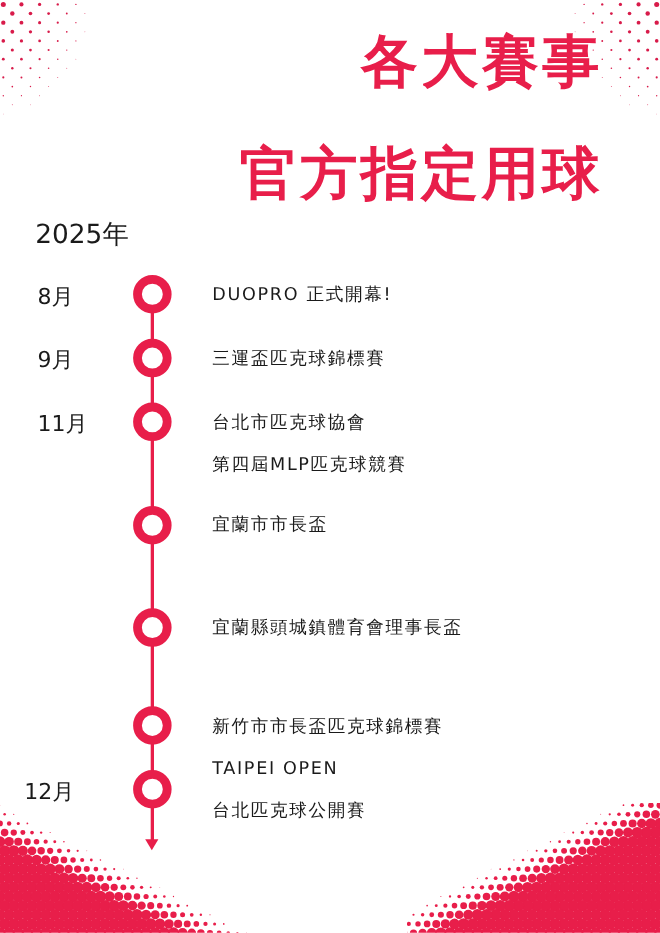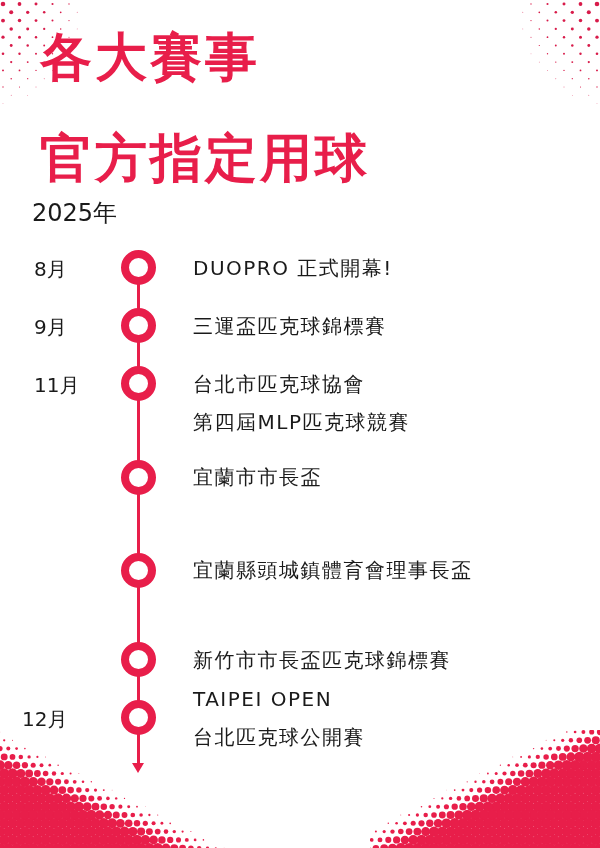--- a/index.html
+++ b/index.html
@@ -16,27 +16,26 @@
       color: #1a1a1a;
     }
     .deco {
       position: absolute;
       pointer-events: none;
     }
     .title {
       position: absolute;
       left: 0;
       width: 548px;
-      text-align: left;
+      text-align: right;
       font-weight: bold;
       font-size: 52px;
       letter-spacing: 3px;
       line-height: 1;
       color: #e81e4a;
-      padding-left: 40px;
     }
     .title.l1 { top: 31px; }
     .title.l2 { top: 104px; margin-top: 28px; }
     .year {
       position: absolute;
       left: 32px;
       top: 198px;
       font-size: 24px;
       line-height: 30px;
       text-align: center;
@@ -70,21 +69,21 @@
       box-sizing: content-box;
     }
     .month {
       position: absolute;
       font-size: 20px;
       line-height: 30px;
     }
     .event {
       position: absolute;
       left: 193px;
-      font-size: 20px;
+      font-size: 16px;
       line-height: 38px;
       letter-spacing: 1.5px;
       white-space: nowrap;
     }
   </style>
 </head>
 <body>
 
 <svg class="deco" style="left:0;top:0" width="120" height="130" viewBox="0 0 120 130">
   <g fill="#d81b4a" id="tl-dots">

